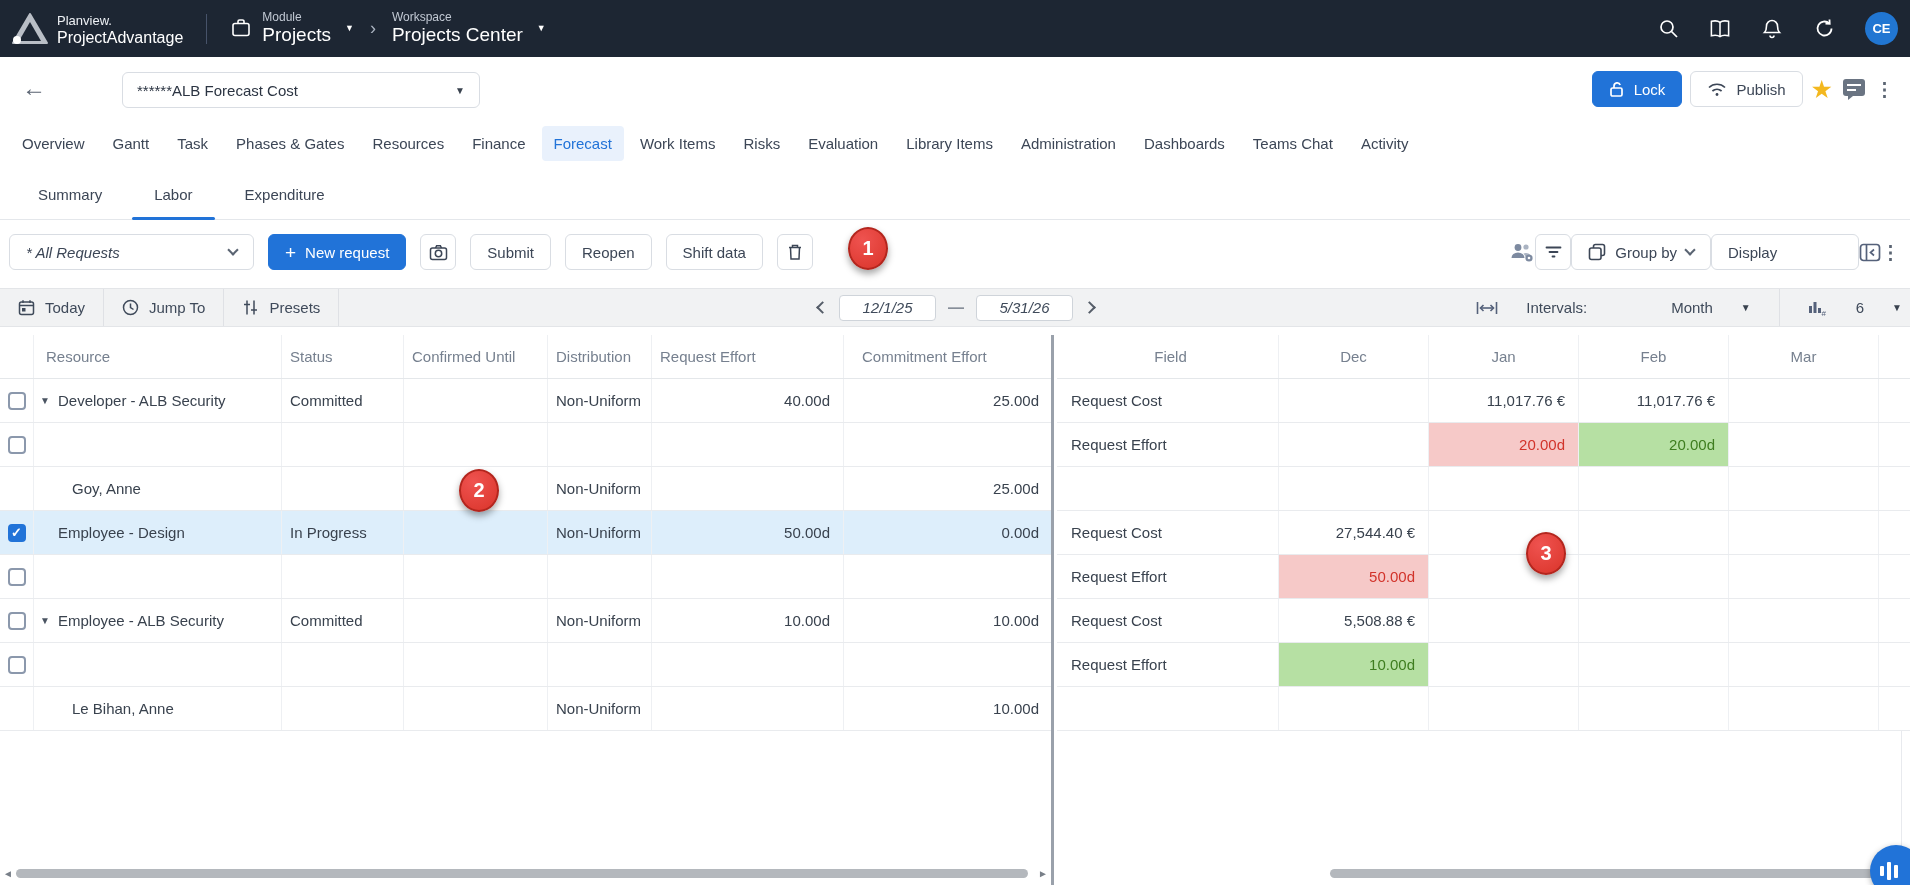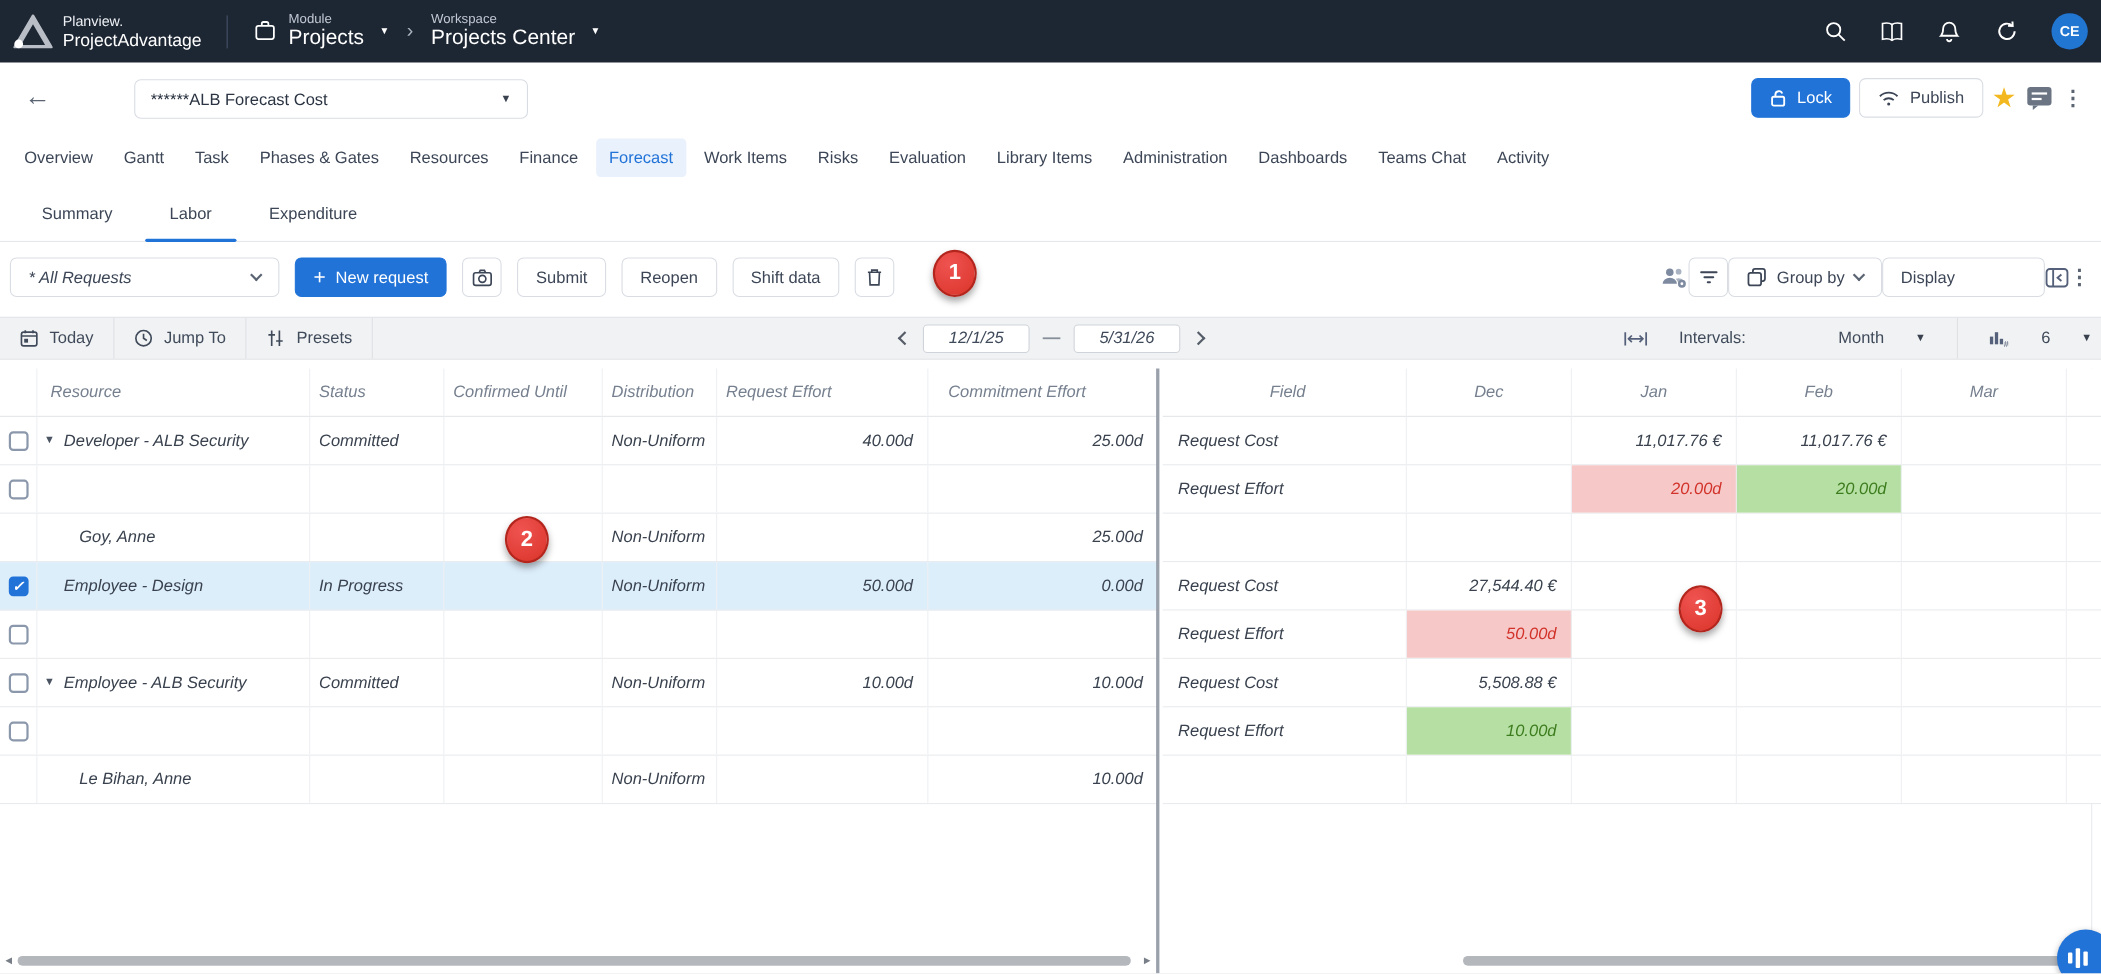--- a/index.html
+++ b/index.html
@@ -79,21 +79,21 @@
   .time-right { position:absolute; right:8px; top:0; height:100%; display:flex; align-items:center; gap:28px; font-size:15px; color:#3f4a5a; }
   .caret-solid { font-size:10px; color:#39424e; }
 
   
   .pane { position:absolute; top:335px; background:#fff; }
   .pane-left { left:0; width:1052px; }
   .pane-right { left:1057px; right:0; }
   .vdivider { position:absolute; left:1051px; top:335px; bottom:0; width:3px; background:#9aa1ab; }
   .edge { position:absolute; left:1901px; top:335px; bottom:0; width:1px; background:#e8eaee; }
 
-  .hrow, .trow { display:flex; height:44px;font-style:italic; }
+  .hrow, .trow { display:flex; height:44px; }
   .hrow { border-bottom:1px solid #e4e7ea; }
   .trow { border-bottom:1px solid #e9ebee; cursor:default; }
   .trow.sel { background:#ddeefb; }
   .cell { display:flex; align-items:center; height:100%; border-right:1px solid #eef0f3; padding:0 8px;
           font-size:15px; color:#39424e; white-space:nowrap; overflow:hidden; }
   .hcell { color:#76808f; }
   .num { justify-content:flex-end; padding-right:13px; }
   .ctr { justify-content:center; }
   .c0 { width:34px; padding:0; justify-content:center; }
   .c1 { width:248px; padding-left:6px; }

